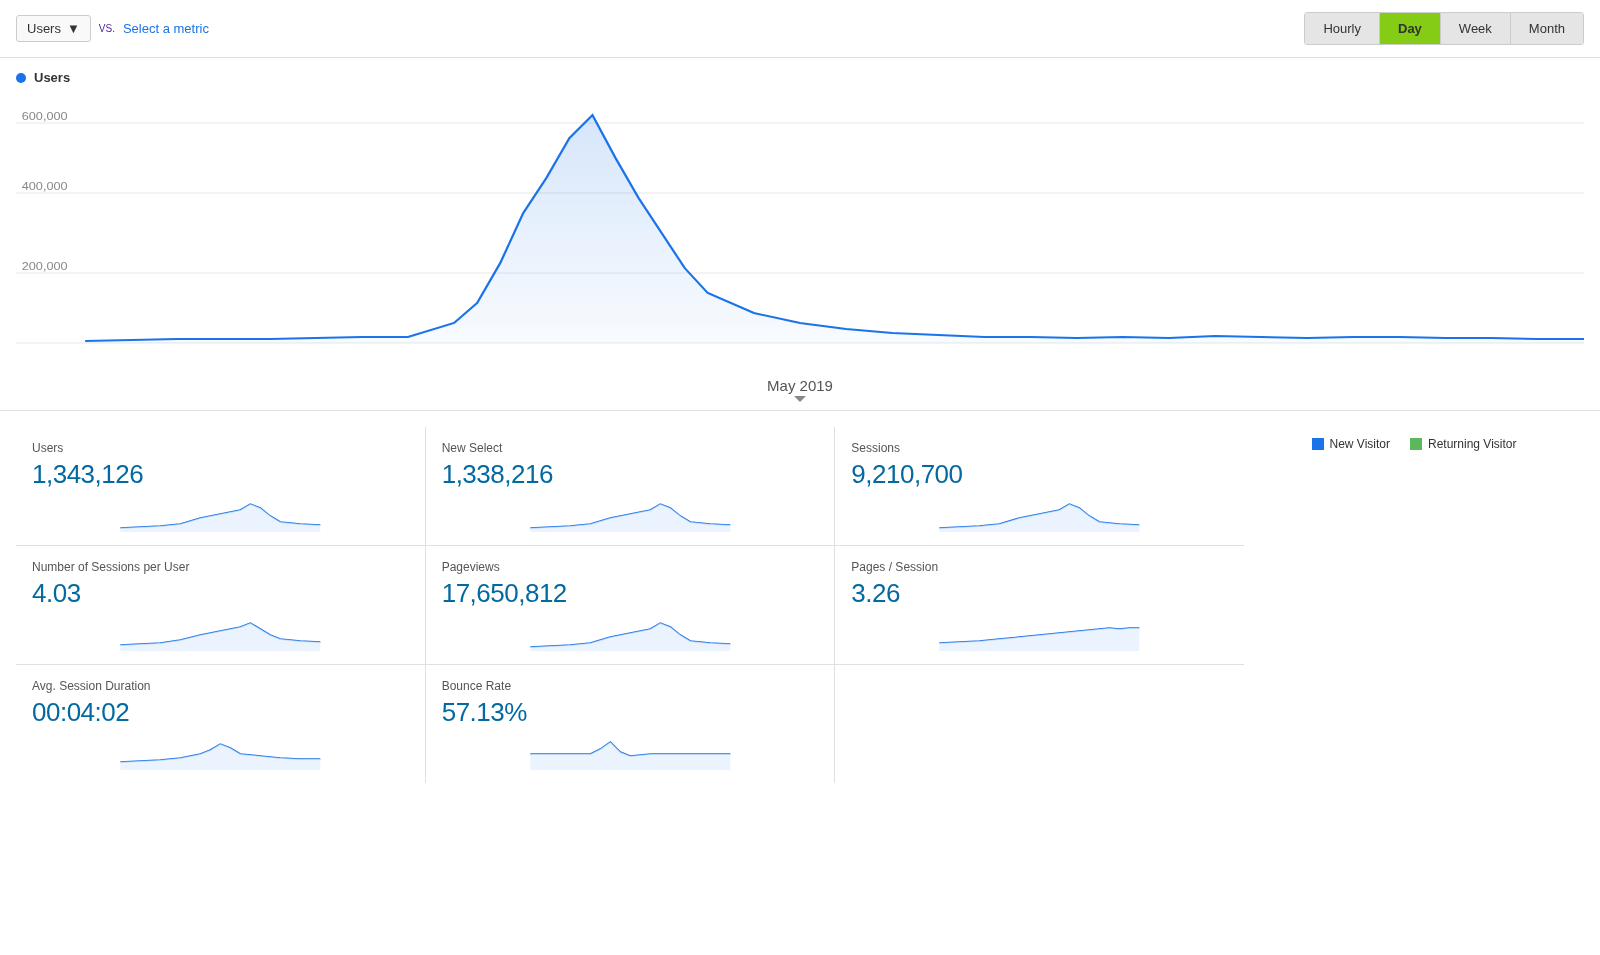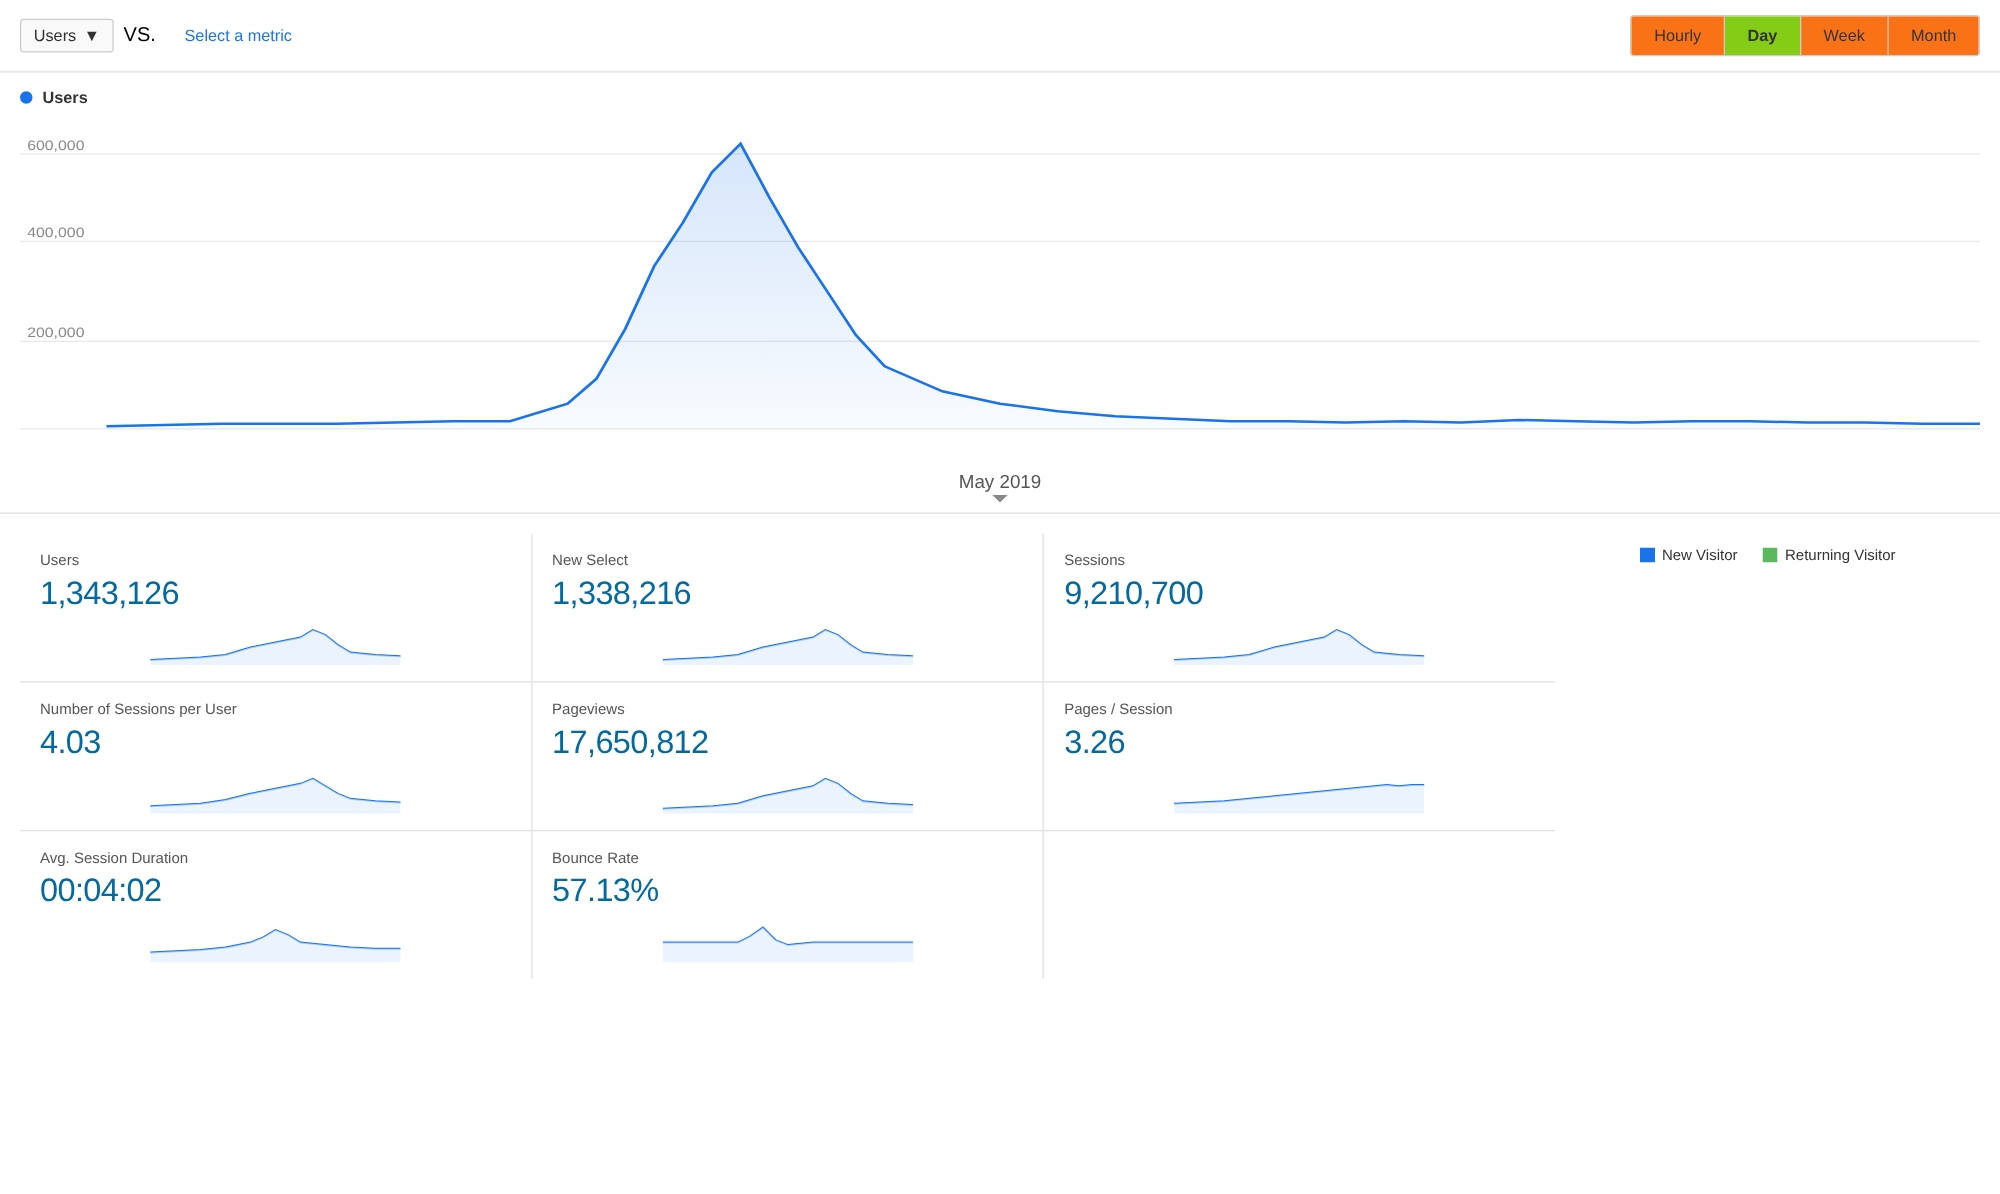--- a/index.html
+++ b/index.html
@@ -22,40 +22,39 @@
       align-items: center;
       border: 1px solid #ccc;
       border-radius: 3px;
       padding: 5px 10px;
       cursor: pointer;
       background: #f9f9f9;
       font-size: 13px;
       gap: 6px;
     }
     .vs-label {
-      color: #000000;
-      font-size: 16px;
+      color: #4c1d95;
+      font-size: 10px;
     }
     .select-metric {
       color: #1a73e8;
       font-size: 13px;
       cursor: pointer;
       text-decoration: none;
-      margin-left: 15px;
     }
     .time-buttons {
       display: flex;
       border: 1px solid #ccc;
       border-radius: 3px;
       overflow: hidden;
     }
     .time-btn {
       padding: 8px 18px;
       border: none;
-      background: #f97316;
+      background: #e5e5e5;
       cursor: pointer;
       font-size: 13px;
       border-right: 1px solid #ccc;
       color: #333;
     }
     .time-btn:last-child { border-right: none; }
     .time-btn.active {
       background: #84cc16;
       font-weight: bold;
     }

